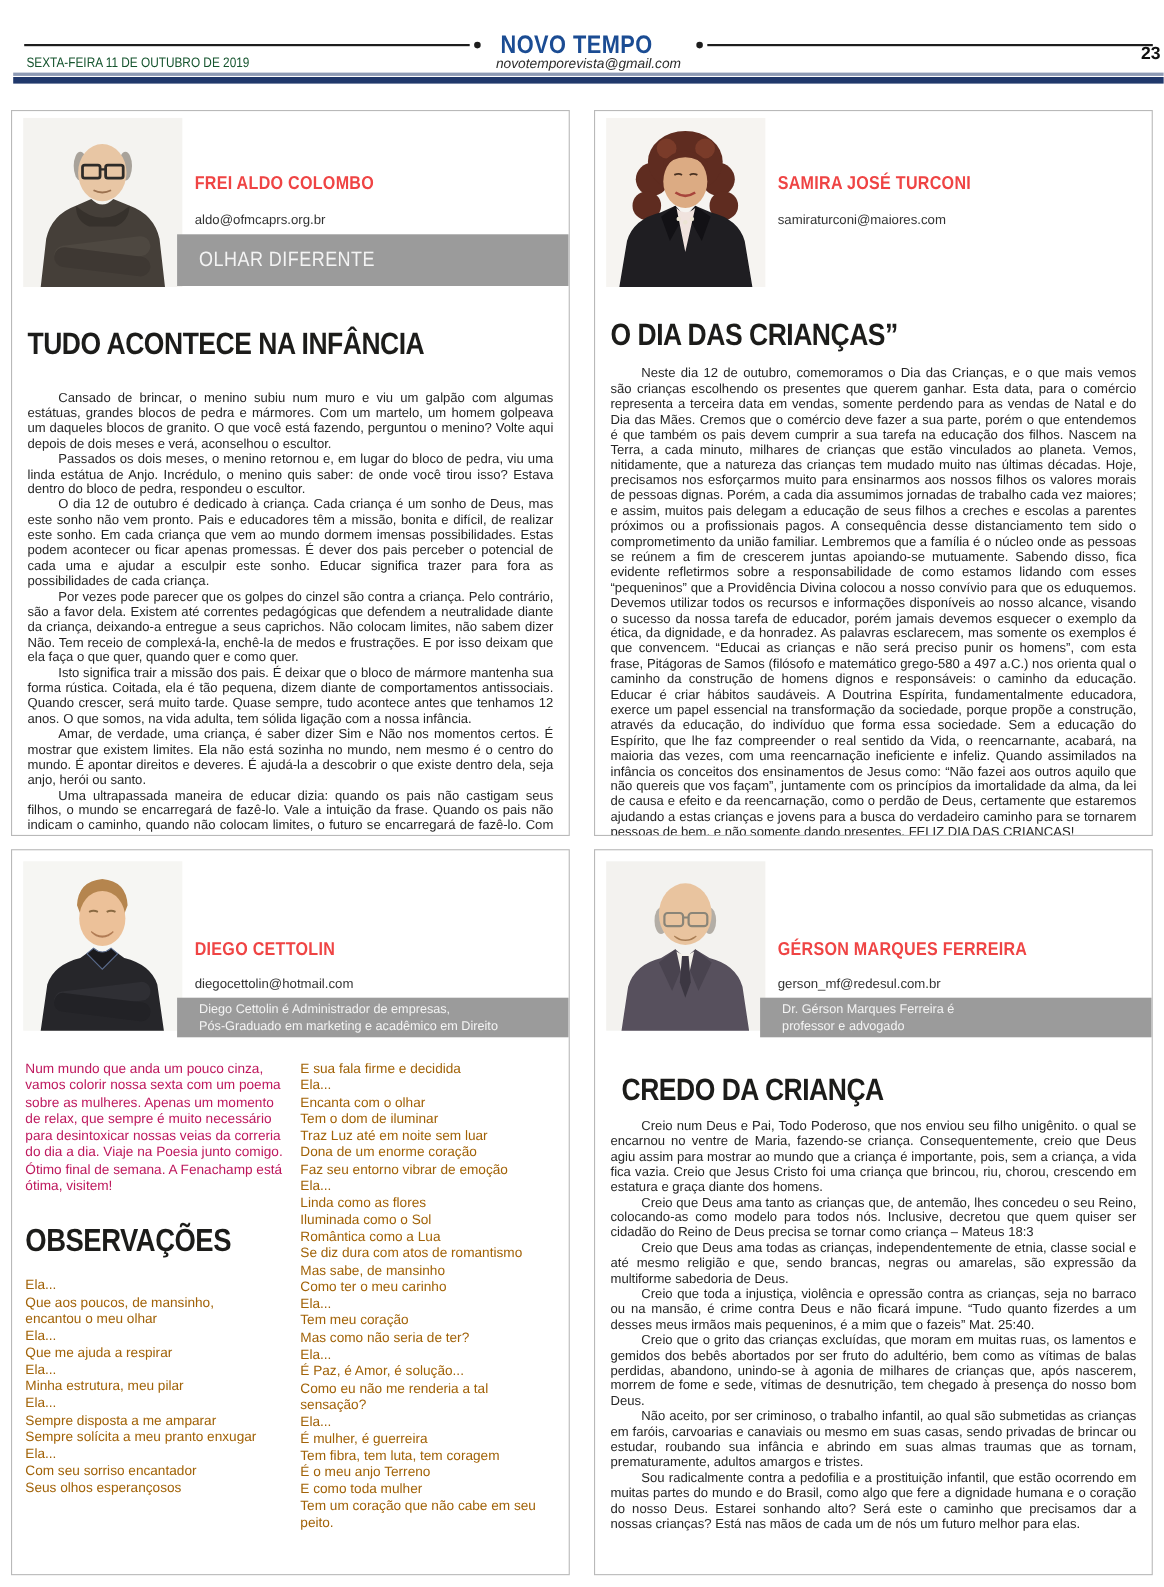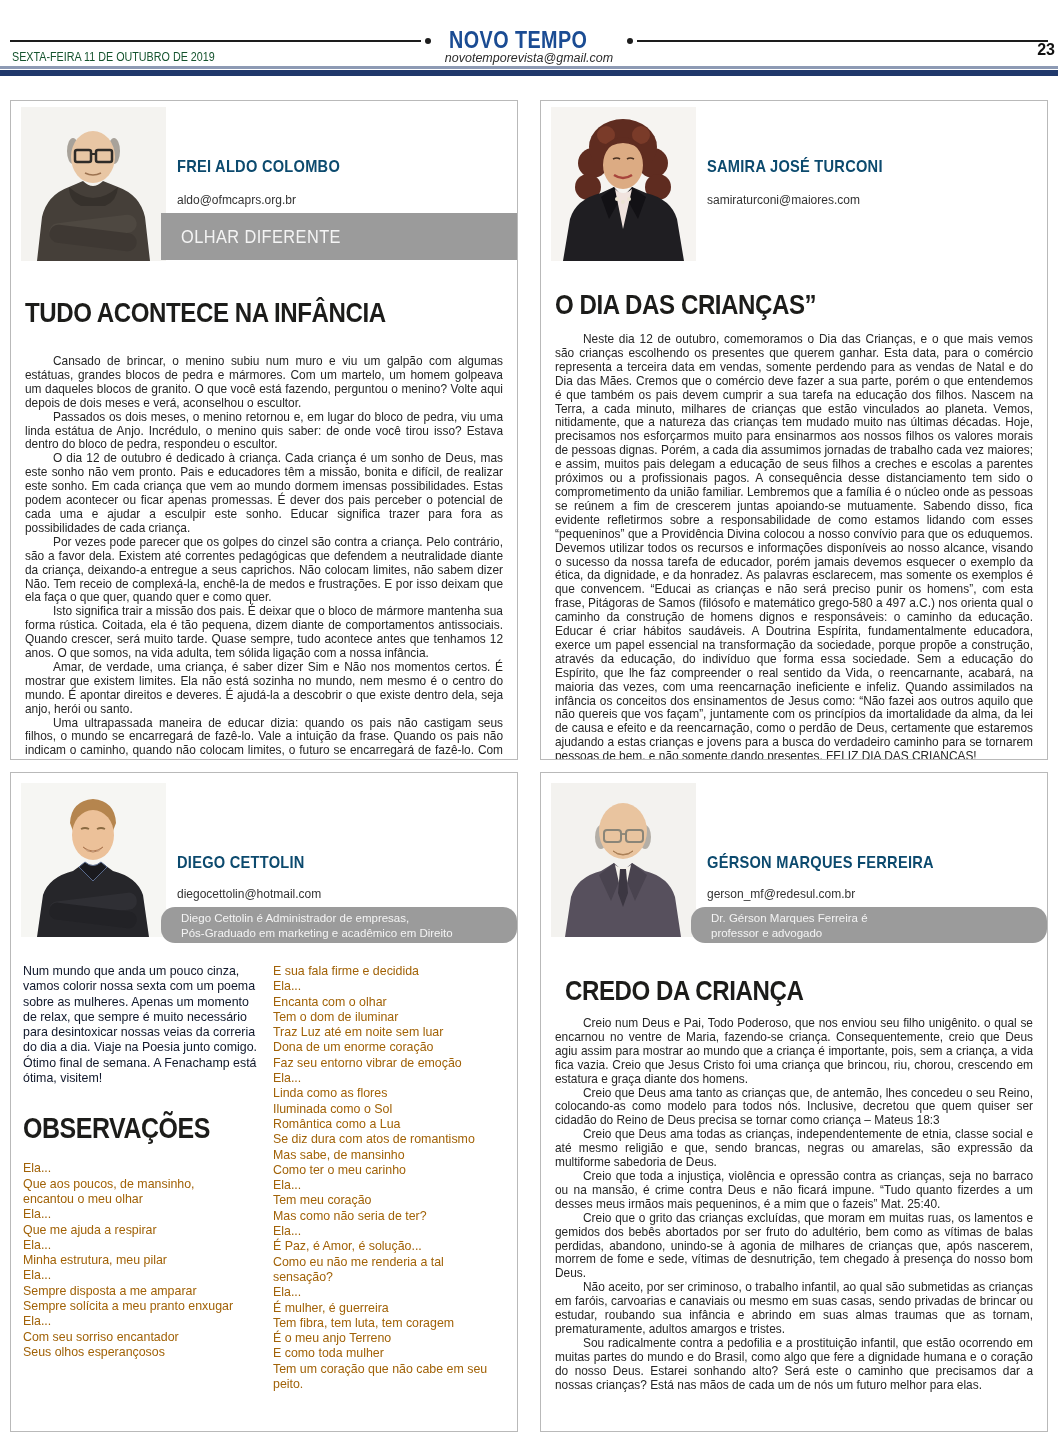--- a/index.html
+++ b/index.html
@@ -2,21 +2,21 @@
 <html><head>
 <meta charset="utf-8">
 <style>
   * { margin:0; padding:0; box-sizing:border-box; }
   html,body { width:1058px; height:1443px; background:#fff; overflow:hidden;
               font-family:"Liberation Sans","DejaVu Sans",sans-serif; color:#222; }
 
   .cond { display:inline-block; transform:scaleX(.86); transform-origin:0 50%; white-space:nowrap; }
 
   
-  .header { position:relative; height:100px; }
+  .header { position:relative; height:100px;margin-left:12px; }
   .mast-row { position:absolute; top:27px; left:10px; right:10px; display:flex; align-items:center; }
   .mast-line { flex:1; height:2px; background:#1d1d1d; }
   .mast-dot { width:6px; height:6px; border-radius:50%; background:#1d1d1d; margin:0 4px; }
   .mast-title { margin:0 14px; font-size:23px; font-weight:bold; color:#1b4c93; letter-spacing:.5px; }
   .header-email { position:absolute; top:51px; left:0; right:0; text-align:center;
                   font-style:italic; font-size:12.5px; color:#2c2c2c; }
   .header-date { position:absolute; top:50px; left:12px; font-size:12.5px; color:#14532d;text-decoration:underline; }
   .page-number { position:absolute; top:41px; right:3px; font-size:16px; font-weight:bold; color:#101010; }
   .rule-light { position:absolute; top:66px; left:0; right:0; height:3px; background:#8d9ab4; }
   .rule-dark  { position:absolute; top:70px; left:0; right:0; height:6px; background:#20386b; }
@@ -24,44 +24,44 @@
   
   .content { margin:0 10px; display:grid; grid-template-columns:1fr 1fr; gap:12px 22px; grid-auto-rows:660px; }
   .panel { border:1px solid #b9b9b9; background:#fff; position:relative; overflow:hidden; }
 
   
   .author-block { position:relative; height:160px; }
   .panel-bottom .author-block { height:170px; }
   .photo { position:absolute; top:6px; left:10px; width:145px; height:154px; }
   .panel-bottom .photo { height:162px; }
   .author-name { position:absolute; left:166px; top:56px; font-size:17px; font-weight:bold;
-                 color:#0c4a6e; letter-spacing:.3px; }
+                 color:#ef4444; letter-spacing:.3px; }
   .author-email { position:absolute; left:166px; top:92px; font-size:12px; color:#333; }
   .panel-bottom .author-name { top:80px; }
   .panel-bottom .author-email { top:114px; }
   .banner { position:absolute; left:150px; right:0; background:#9b9b9b; color:#f4f4f4; }
   .banner-title { top:112px; height:47px; font-size:19px; line-height:47px; padding-left:20px;
                   letter-spacing:.5px; font-weight:400; }
   .banner-bio { font-size:11.5px; line-height:14.5px; padding:4px 10px 0 20px; }
   .banner-bio-1 { top:112px; height:48px; padding-top:3px; }
-  .banner-bio-2 { top:134px; height:36px;border-radius:14px; }
+  .banner-bio-2 { top:134px; height:36px; }
 
   
   .headline { font-size:28px; font-weight:800; color:#1c1c1a; margin:0 0 0 14px; letter-spacing:-.5px; }
   .h-top1 { margin-top:36px; margin-bottom:26px; }
   .h-top2 { margin-top:28px; margin-bottom:12px; }
   .h-bot4 { margin-top:32px; margin-bottom:10px; margin-left:24px; }
   .body-text { padding:0 14px; font-size:11.9px; line-height:13.9px; text-align:justify; color:#262626; }
   .body-text .para { text-indent:28px; }
 
   
   .poem-wrap { display:flex; gap:14px; padding:0 12px; margin-top:21px; }
   .poem-col-left  { width:236px; }
   .poem-col-right { flex:1; }
-  .intro { font-size:12.4px; line-height:15.3px; color:#0f172a; }
+  .intro { font-size:12.4px; line-height:15.3px; color:#be185d; }
   .poem-head { font-size:29px; font-weight:800; color:#1c1c1a; margin:26px 0 16px 0; letter-spacing:-.5px; }
   .poem-line { font-size:12.4px; line-height:15.3px; color:#a16207; }
 </style>
 </head>
 <body>
 
 <div class="header">
   <div class="mast-row">
     <div class="mast-line"></div>
     <div class="mast-dot"></div>

